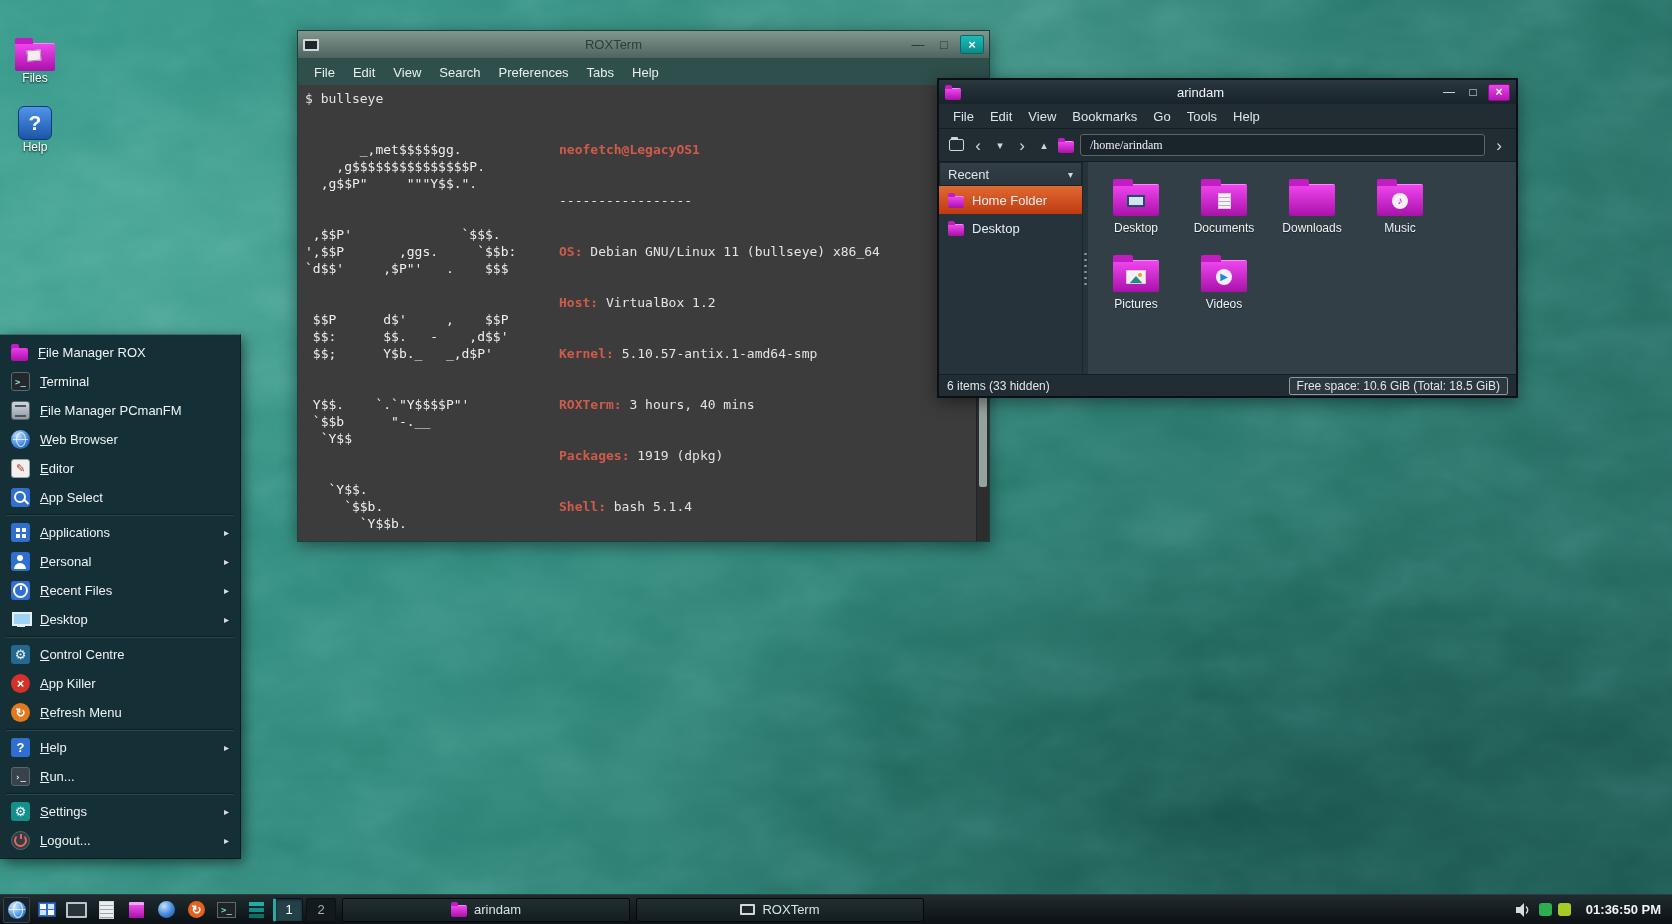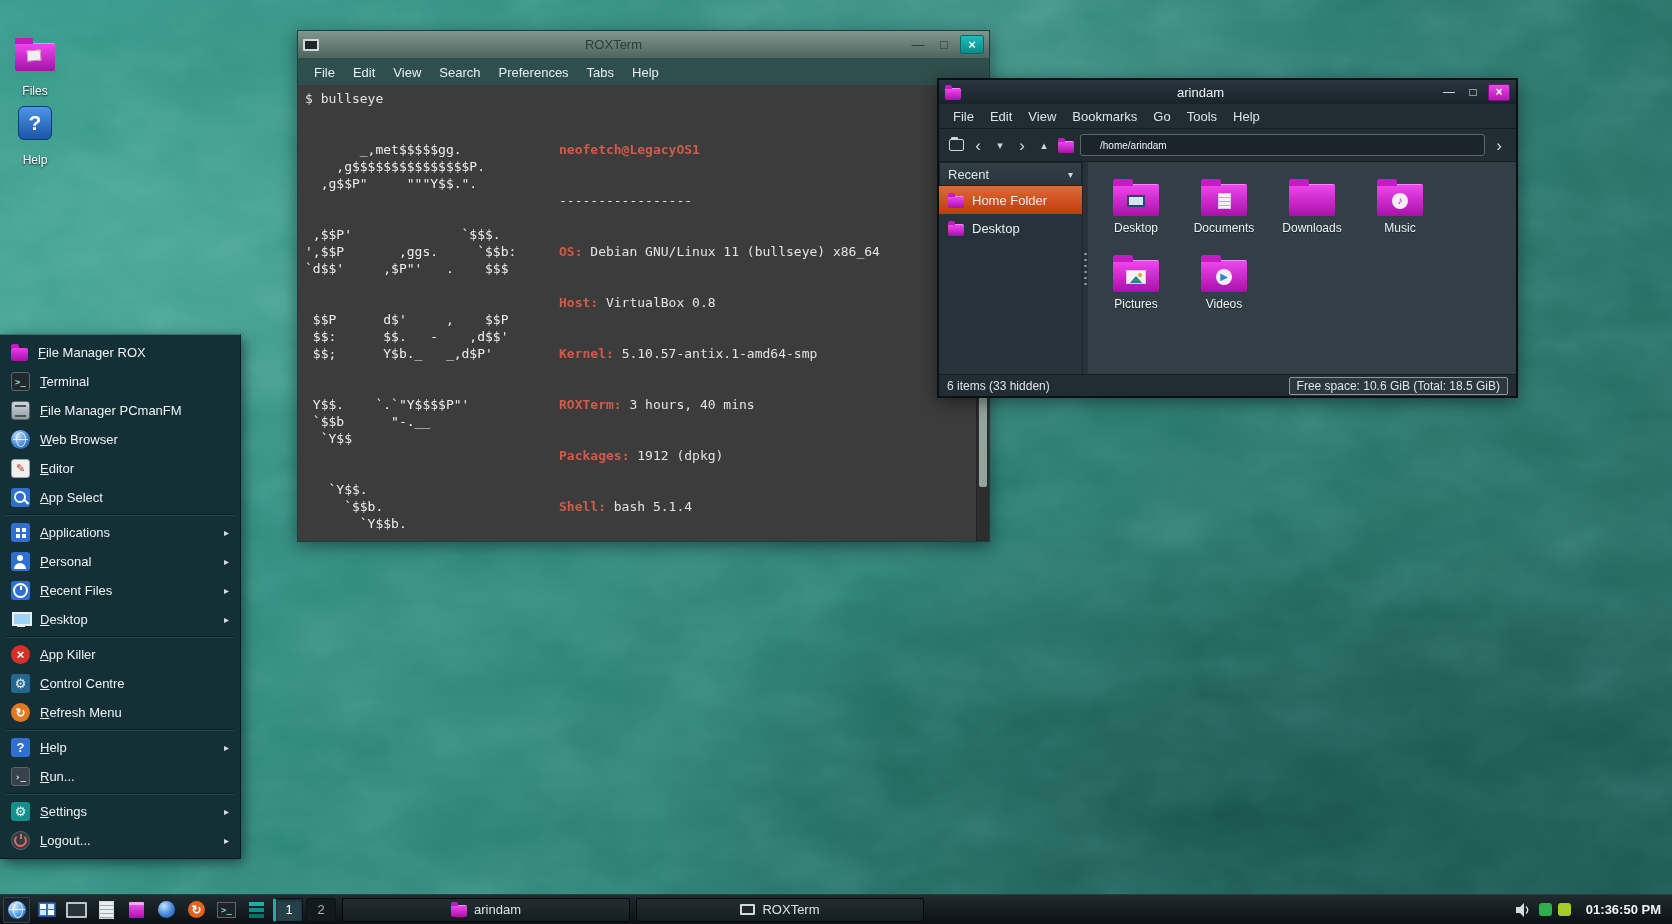--- a/index.html
+++ b/index.html
@@ -9,21 +9,21 @@
     background:
       radial-gradient(1100px 480px at 78% 88%, rgba(8,52,48,.55), transparent 62%),
       radial-gradient(900px 420px at 12% 28%, rgba(140,230,210,.22), transparent 60%),
       radial-gradient(760px 320px at 55% 8%, rgba(160,235,220,.16), transparent 60%),
       linear-gradient(135deg,#31958500,#31958500),
       linear-gradient(120deg,#2f9484,#2a8275 40%,#247065 72%,#1e5f57);}
   .wallpaper{position:absolute;inset:0}
   .wallpaper svg{position:absolute;inset:0;width:100%;height:100%;mix-blend-mode:soft-light;opacity:.75}
 
   
-  .dicon{position:absolute;width:58px;display:flex;flex-direction:column;align-items:center;gap:13px;z-index:2}
+  .dicon{position:absolute;width:58px;display:flex;flex-direction:column;align-items:center;gap:0;z-index:2}
   .dicon-label{font-size:12px;color:#fff;text-shadow:0 1px 2px rgba(0,0,0,.9)}
   .folder{position:relative;background:linear-gradient(#ee46ee,#a911a9);border-radius:2px;border-top:1px solid #ff85ff}
   .folder::before{content:"";position:absolute;left:0;background:#c21dc2;border-radius:2px 2px 0 0}
   .folder-lg{width:40px;height:28px;margin-top:7px}
   .folder-lg::before{top:-6px;width:18px;height:6px}
   .folder-lg .inner-doc{position:absolute;left:12px;top:6px;width:14px;height:11px;background:#f3eef3;border:1px solid #b9a;transform:rotate(-4deg)}
   .help-badge{width:34px;height:34px;border-radius:6px;background:linear-gradient(#4f95e8,#1c55a8);border:1px solid #0d3a78;display:flex;align-items:center;justify-content:center}
   .help-badge::after{content:"?";color:#fff;font-size:21px;font-weight:bold}
 
   
@@ -56,21 +56,21 @@
   .fm-close{width:22px;height:17px;background:linear-gradient(#e54ae5,#b515b5);border:1px solid #8a0d8a;border-radius:2px;color:#fff;font-size:12px;font-weight:bold;display:flex;align-items:center;justify-content:center}
   .folder-sm{width:16px;height:12px;margin-top:3px}
   .folder-sm::before{top:-4px;width:7px;height:4px}
   .fm-menubar{height:25px;flex:none;background:#222d33;border-bottom:1px solid #151e23;display:flex;align-items:center;padding:0 6px}
   .fm-menubar span{color:#dde4e7;font-size:13px;padding:3px 8px}
   .fm-toolbar{height:33px;flex:none;background:#222d33;border-bottom:1px solid #151e23;display:flex;align-items:center;gap:6px;padding:0 9px}
   .tbtn{color:#cfd8dc;display:flex;align-items:center;justify-content:center;min-width:16px;font-size:17px;line-height:1}
   .tbtn.small{font-size:11px}
   .icon-newtab{width:15px;height:12px;border:1px solid #cfd8dc;border-radius:2px;position:relative}
   .icon-newtab::before{content:"";position:absolute;top:-3px;left:1px;width:7px;height:3px;background:#cfd8dc;border-radius:1px 1px 0 0}
-  .path-input{flex:1;height:22px;background:#1a242a;border:1px solid #5a666c;border-radius:3px;color:#eef3f5;font-size:10px;font-family:Liberation Sans, sans-serif;padding:0 19px;outline:none}
+  .path-input{flex:1;height:22px;background:#1a242a;border:1px solid #5a666c;border-radius:3px;color:#eef3f5;font-size:12px;font-family:Liberation Serif, serif;padding:0 9px;outline:none}
   .fm-body{flex:1;display:flex;min-height:0}
   .fm-side{width:143px;flex:none;background:#27333a;display:flex;flex-direction:column}
   .places-header{height:24px;background:linear-gradient(#333f47,#2a353c);border:1px solid #1a2328;display:flex;align-items:center;padding:0 8px;color:#dde4e7;font-size:13px}
   .places-caret{margin-left:auto;font-size:10px;color:#cfd8dc}
   .place{height:28px;display:flex;align-items:center;gap:8px;padding:0 9px;color:#e8edef;font-size:13px;white-space:nowrap}
   .place.selected{background:linear-gradient(#e06a33,#bf3a10)}
   .fm-splitter{width:6px;flex:none;background:#27333a;border-left:1px solid #1c262c;display:flex;align-items:center;justify-content:center}
   .splitter-dots{width:3px;height:34px;background:radial-gradient(circle,#8a979e 1px,transparent 1.4px);background-size:3px 6px}
   .fm-main{flex:1;background:#323f47;padding:14px 0 0 4px;display:flex;flex-wrap:wrap;align-content:flex-start}
   .fitem{width:88px;height:76px;display:flex;flex-direction:column;align-items:center}
@@ -219,24 +219,24 @@
             <div> ,$$P'              `$$$.</div><div>',$$P       ,ggs.     `$$b:</div><div>`d$$'     ,$P"'   .    $$$</div>
             <div> $$P      d$'     ,    $$P</div><div> $$:      $$.   -    ,d$$'</div><div> $$;      Y$b._   _,d$P'</div>
             <div> Y$$.    `.`"Y$$$$P"'</div><div> `$$b      "-.__</div><div>  `Y$$</div>
             <div>   `Y$$.</div><div>     `$$b.</div><div>       `Y$$b.</div>
             
           </div>
           <div class="nf-info">
             <div class="nf-title">neofetch@LegacyOS1</div>
             <div>-----------------</div>
             <div><span class="ilab">OS</span><span>Debian GNU/Linux 11 (bullseye) x86_64</span></div>
-            <div><span class="ilab">Host</span><span>VirtualBox 0.8</span></div>
+            <div><span class="ilab">Host</span><span>VirtualBox 1.2</span></div>
             <div><span class="ilab">Kernel</span><span>5.10.57-antix.1-amd64-smp</span></div>
             <div><span class="ilab">ROXTerm</span><span>3 hours, 40 mins</span></div>
-            <div><span class="ilab">Packages</span><span>1912 (dpkg)</span></div>
+            <div><span class="ilab">Packages</span><span>1919 (dpkg)</span></div>
             <div><span class="ilab">Shell</span><span>bash 5.1.4</span></div>
             
             
             
             
             
             
             
             
             
@@ -385,26 +385,26 @@
         <span class="sm-label">Recent Files</span>
         <span class="sm-arrow">▸</span>
       </div>
     <div class="smi">
         <span class="mi ic-desktop2"></span>
         <span class="sm-label">Desktop</span>
         <span class="sm-arrow">▸</span>
       </div>
     <div class="sm-sep"></div>
     <div class="smi">
+        <span class="mi ic-control"></span>
+        <span class="sm-label">Control Centre</span>
+      </div>
+    <div class="smi">
         <span class="mi ic-killer"></span>
         <span class="sm-label">App Killer</span>
-      </div>
-    <div class="smi">
-        <span class="mi ic-control"></span>
-        <span class="sm-label">Control Centre</span>
       </div>
     <div class="smi">
         <span class="mi ic-refresh"></span>
         <span class="sm-label">Refresh Menu</span>
       </div>
     <div class="sm-sep"></div>
     <div class="smi">
         <span class="mi ic-help"></span>
         <span class="sm-label">Help</span>
         <span class="sm-arrow">▸</span>

